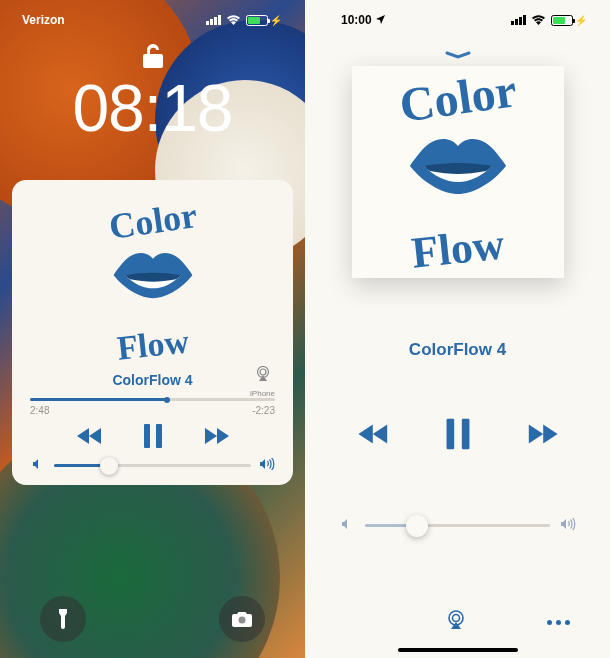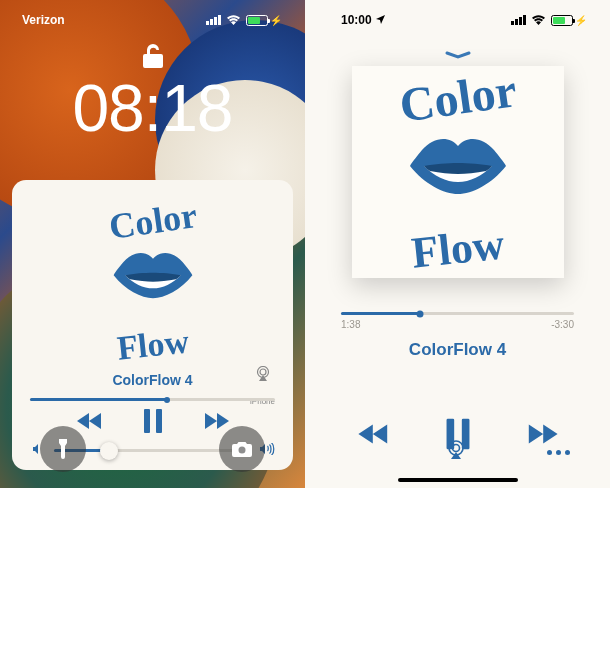--- a/index.html
+++ b/index.html
@@ -1,17 +1,17 @@
 <!DOCTYPE html>
 <html><head>
 <meta charset="utf-8">
 <style>
   *{margin:0;padding:0;box-sizing:border-box;font-family:-apple-system,Helvetica,Arial,sans-serif;}
   body{width:610px;height:658px;display:flex;background:#fff;}
-  .phone{position:relative;width:305px;height:488px;overflow:hidden;}
+  .phone{position:relative;width:305px;height:658px;overflow:hidden;}
   
   .phone-left{background:linear-gradient(135deg,#c85a1b 0%,#2b4a8c 30%,#c85a1b 50%,#2b5a4c 70%,#d8863c 100%);}
   .wallpaper{position:absolute;inset:0;}
   .wallpaper div{position:absolute;border-radius:50%;}
   .wp1{width:260px;height:260px;left:-60px;top:-40px;background:radial-gradient(circle,#d8641c 0%,#b84a12 70%);}
   .wp2{width:200px;height:200px;right:-50px;top:20px;background:radial-gradient(circle,#2b5aac 0%,#1a3a7c 70%);}
   .wp3{width:180px;height:180px;right:-30px;top:80px;background:radial-gradient(circle,#f5f1e8 0%,#e8e0d0 70%);}
   .wp4{width:320px;height:320px;left:-40px;bottom:-80px;background:radial-gradient(circle,#1a6a3c 0%,#2b5a4c 50%,#c85a1b 100%);}
   .status-bar{position:absolute;top:10px;left:0;right:0;height:20px;display:flex;align-items:center;justify-content:space-between;padding:0 22px;color:#fff;font-size:12px;font-weight:600;z-index:10;}
   .status-right{display:flex;align-items:center;gap:5px;}
@@ -30,21 +30,21 @@
   .charge-txt{position:absolute;top:150px;left:0;right:0;text-align:center;color:#fff;font-size:15px;z-index:5;}
   .player-card{position:absolute;top:180px;left:12px;right:12px;background:#f9f6f0;border-radius:14px;padding:14px 14px 10px;z-index:6;}
   .album-art{width:150px;height:150px;margin:8px auto 12px;position:relative;}
   .script-top{position:absolute;top:-2px;left:50%;transform:translateX(-50%) rotate(-8deg);font-family:'Brush Script MT',cursive;font-size:36px;color:#2b6aa8;font-weight:bold;}
   .lips{position:absolute;top:48px;left:50%;transform:translateX(-50%);}
   .lips svg{width:82px;height:52px;}
   .script-bot{position:absolute;bottom:-12px;left:50%;transform:translateX(-50%) rotate(-6deg);font-family:'Brush Script MT',cursive;font-size:34px;color:#2b6aa8;font-weight:bold;}
   .track-row{display:flex;align-items:center;justify-content:center;position:relative;margin-top:20px;}
   .track-title{font-size:14px;font-weight:600;color:#2b6aa8;}
   .airplay-col{position:absolute;right:4px;top:-6px;text-align:center;}
-  .airplay-col .lbl{font-size:8px;color:#888;display:block;margin-top:11px;}
+  .airplay-col .lbl{font-size:8px;color:#888;display:block;margin-top:3px;}
   .scrub{margin:10px 4px 4px;}
   .scrub-track{height:3px;background:#d8d4cc;border-radius:2px;position:relative;}
   .scrub-fill{position:absolute;left:0;top:0;bottom:0;width:56%;background:#2b6aa8;border-radius:2px;}
   .scrub-knob{position:absolute;left:56%;top:50%;transform:translate(-50%,-50%);width:6px;height:6px;background:#2b6aa8;border-radius:50%;}
   .scrub-times{display:flex;justify-content:space-between;font-size:10px;color:#9a968e;margin-top:4px;}
   .controls{display:flex;align-items:center;justify-content:space-around;margin:8px 30px 6px;}
   .ctrl-btn{color:#2b6aa8;cursor:pointer;}
   .vol{display:flex;align-items:center;gap:8px;margin:6px 4px 2px;}
   .vol-ico{color:#2b6aa8;font-size:13px;min-width:16px;text-align:center;}
   .vol-track{flex:1;height:3px;background:#d8d4cc;border-radius:2px;position:relative;}
@@ -144,20 +144,24 @@
           </svg>
         <span class="lbl">iPhone</span>
       </div>
     </div>
 
     <div class="scrub">
       <div class="scrub-track">
           <div class="scrub-fill"></div>
           <div class="scrub-knob"></div>
         </div>
+      <div class="scrub-times">
+        <span>2:48</span>
+        <span>-2:23</span>
+      </div>
     </div>
 
     <div class="controls">
       <span class="ctrl-btn"><svg width="30" height="20" viewBox="0 0 30 20">
             <path fill="#2b6aa8" d="M14 10L26 2v16zM2 10L14 2v16z"></path>
           </svg></span>
       <span class="ctrl-btn"><svg width="22" height="24" viewBox="0 0 22 24">
             <rect fill="#2b6aa8" x="2" y="0" width="6" height="24" rx="1"></rect>
             <rect fill="#2b6aa8" x="14" y="0" width="6" height="24" rx="1"></rect>
           </svg></span>
@@ -238,30 +242,20 @@
     <span class="lips">
       <svg viewBox="0 0 100 62">
           <path fill="#2b6aa8" d="M50 10c8-10 24-10 36 4 4 5 10 12 12 16-14 18-34 28-48 28S16 48 2 30c2-4 8-11 12-16C26 0 42 0 50 10z"></path>
           <path fill="#fff" d="M16 30c10 2 24 3 34 3s24-1 34-3c-10 10-22 16-34 16S26 40 16 30z"></path>
           <path fill="#1a4a7a" d="M16 30c10-2 24-3 34-3s24 1 34 3c-2 2-4 4-6 5-10 2-20 3-28 3s-18-1-28-3c-2-1-4-3-6-5z"></path>
         </svg>
     </span>
     <span class="script-bot">Flow</span>
   </div>
 
-  <div class="scrub scrub2">
-    <div class="scrub-track">
-        <div class="scrub-fill"></div>
-        <div class="scrub-knob"></div>
-      </div>
-    <div class="scrub-times">
-      <span>1:38</span>
-      <span>-3:30</span>
-    </div>
-  </div>
 
   <div class="title2">ColorFlow 4</div>
 
   <div class="controls2">
     <span class="ctrl-btn"><svg width="36" height="24" viewBox="0 0 30 20">
           <path fill="#2b6aa8" d="M14 10L26 2v16zM2 10L14 2v16z"></path>
         </svg></span>
     <span class="ctrl-btn"><svg width="28" height="32" viewBox="0 0 22 24">
           <rect fill="#2b6aa8" x="2" y="0" width="6" height="24" rx="1"></rect>
           <rect fill="#2b6aa8" x="14" y="0" width="6" height="24" rx="1"></rect>

